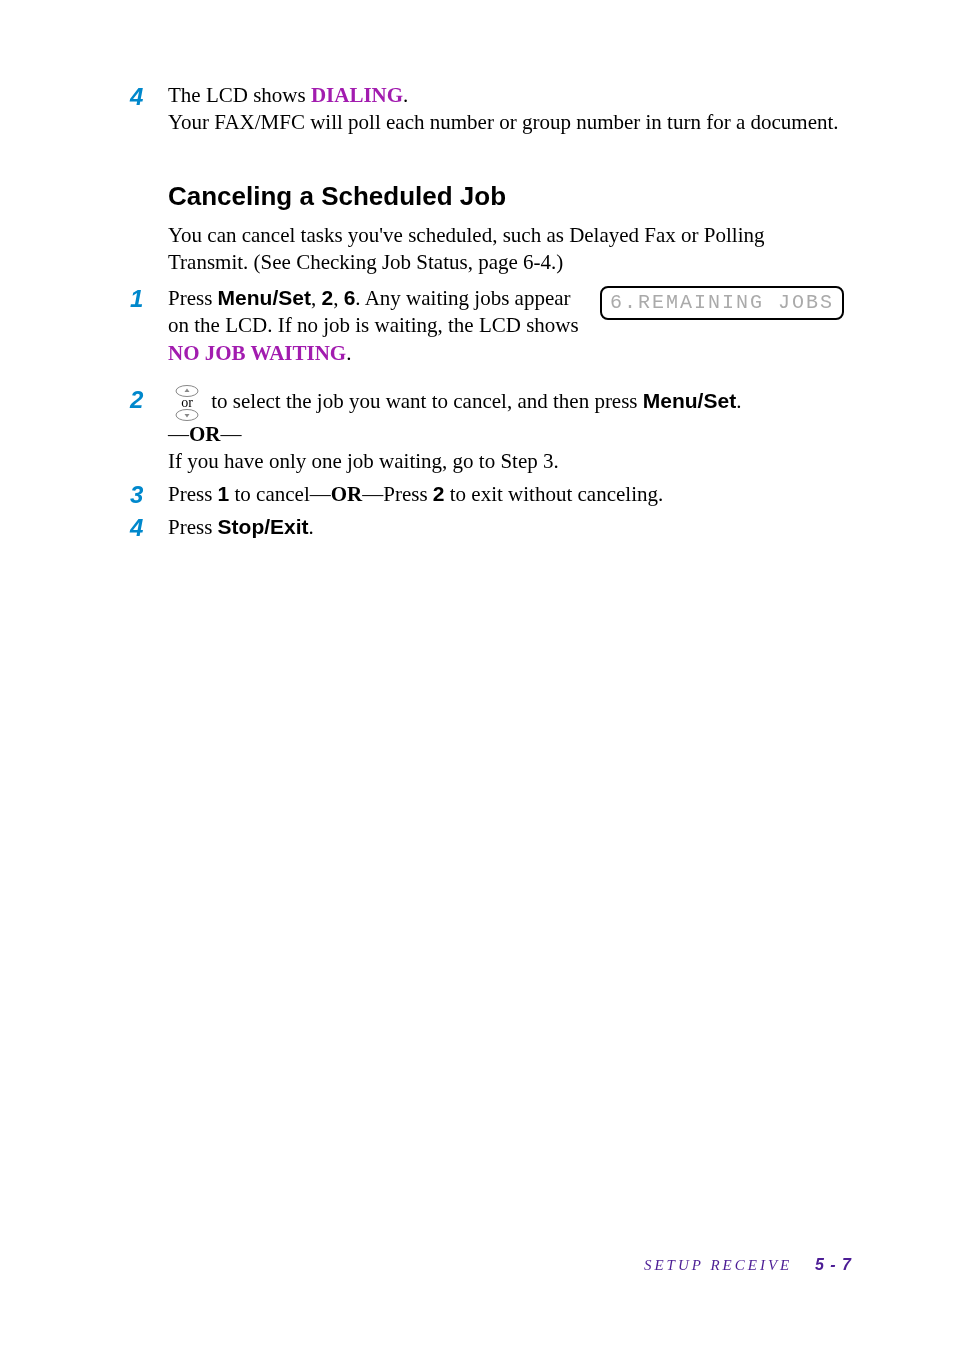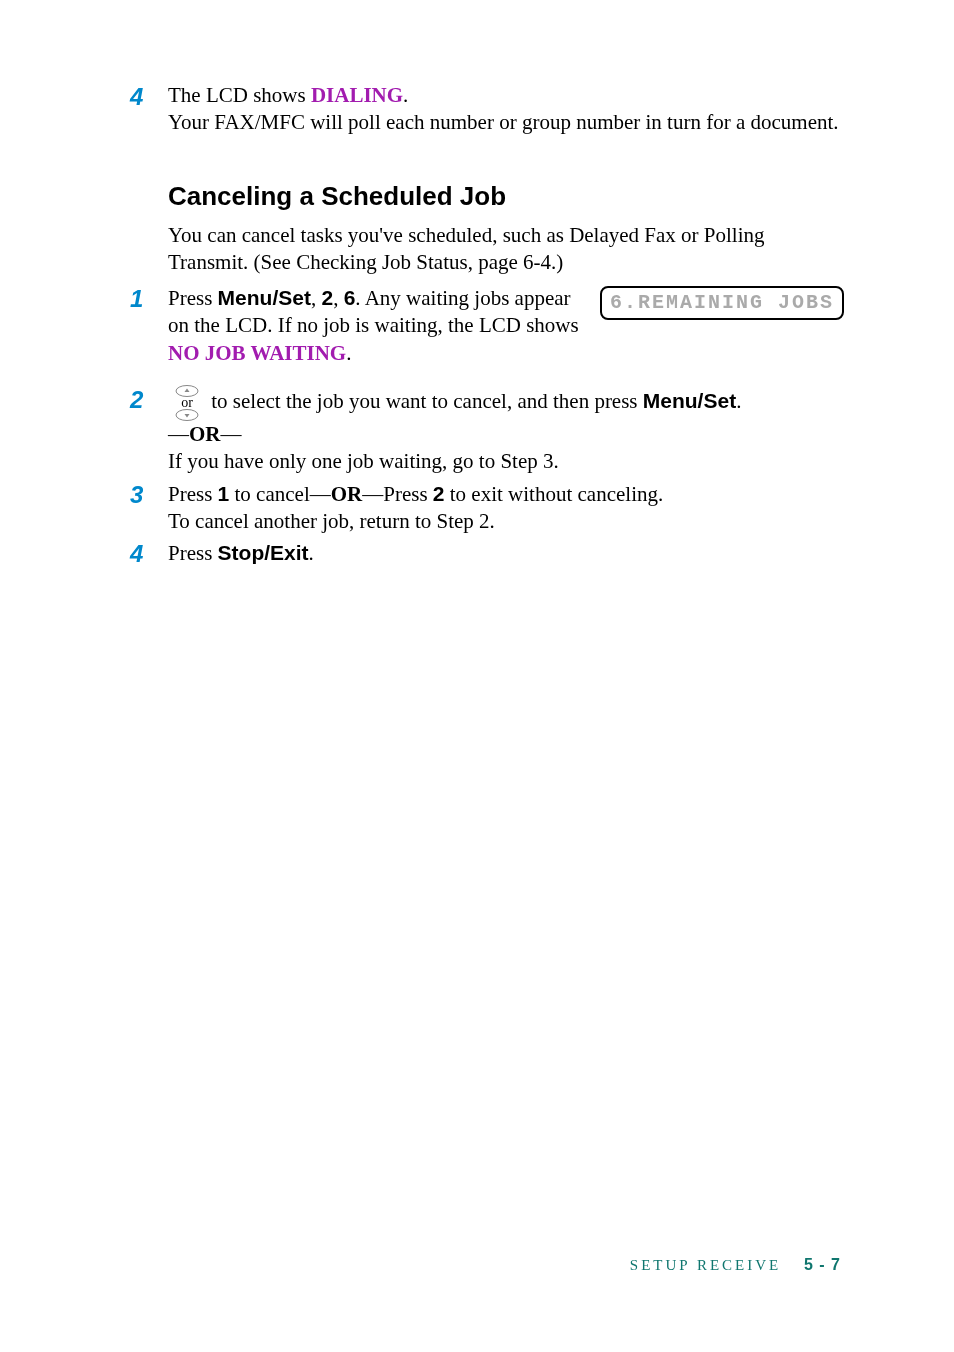--- a/index.html
+++ b/index.html
@@ -69,38 +69,38 @@
       font-family: "Courier New", monospace;
       font-size: 20px;
       color: #aaa;
       letter-spacing: 2px;
       padding: 2px 8px;
       white-space: nowrap;
       display: inline-block;
       float: right;
       margin-left: 19px;
       margin-top: 2px;
-      font-weight: bold;
     }
     .or-icon {
       display: inline-block;
       position: relative;
       width: 30px;
       height: 36px;
       vertical-align: middle;
       margin: 0 4px;
     }
     .footer {
       position: absolute;
       bottom: 78px;
-      right: 113px;
+      right: 102px;
       font-family: "Times New Roman", Times, serif;
       letter-spacing: 3px;
       font-size: 15px;
-      color: #0f766e;
+      color: #4c1d95;
+      font-style: italic;
     }
     .footer-page {
       font-family: Arial, Helvetica, sans-serif;
       font-weight: bold;
       letter-spacing: 1px;
       font-size: 16px;
       margin-left: 16px;
     }
     .clearfix::after {
       content: "";
@@ -155,21 +155,20 @@
     <div>If you have only one job waiting, go to Step 3.</div>
   </div>
 </div>
 
 <div class="step" style="margin-top:4px;">
   <div class="step-num">3</div>
   <div class="step-body">
     <div>
       <span>Press </span><span class="sans-bold">1</span><span> to cancel—</span><span class="bold">OR</span><span>—Press </span><span class="sans-bold">2</span><span> to exit without canceling.</span>
     </div>
-    <div>To cancel another job, return to Step 2.</div>
   </div>
 </div>
 
 <div class="step" style="margin-top:4px;">
   <div class="step-num">4</div>
   <div class="step-body">
     <span>Press </span><span class="sans-bold">Stop/Exit</span><span>.</span>
   </div>
 </div>
 

